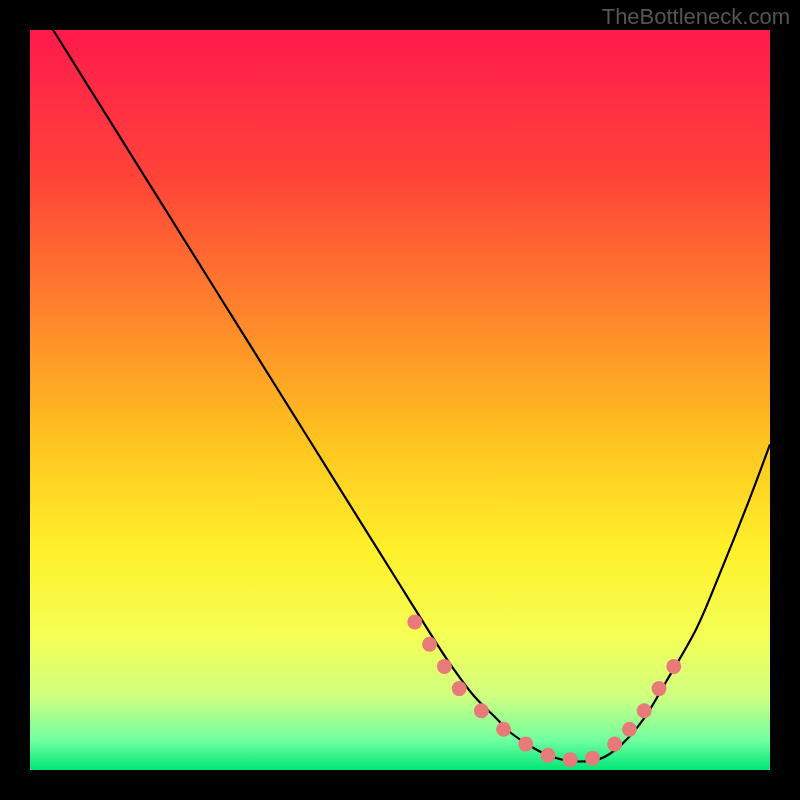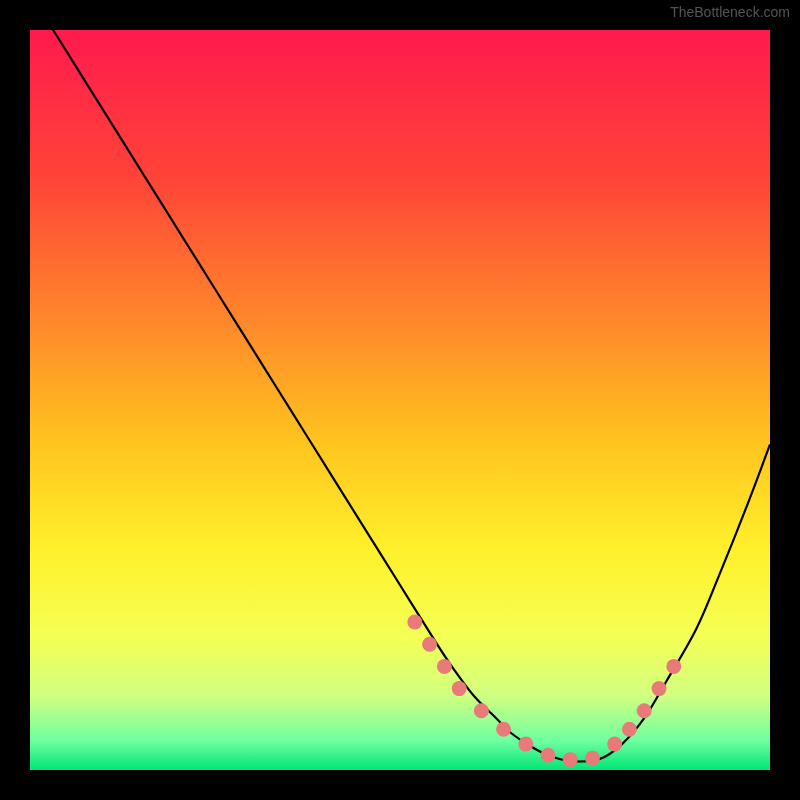--- a/index.html
+++ b/index.html
@@ -9,21 +9,21 @@
     background: #000;
     font-family: Arial, Helvetica, sans-serif;
     position: relative;
     overflow: hidden;
   }
   .watermark {
     position: absolute;
     top: 4px;
     right: 10px;
     color: #555;
-    font-size: 14px;
+    font-size: 22px;
     font-weight: 500;
     z-index: 10;
   }
   .plot {
     position: absolute;
     left: 30px;
     top: 30px;
     width: 740px;
     height: 740px;
   }

